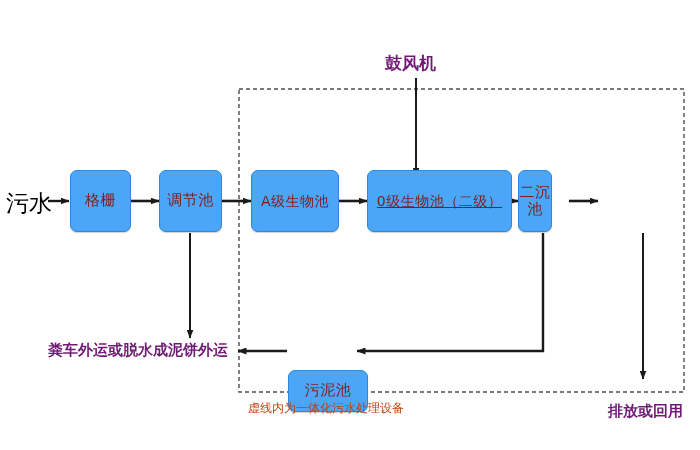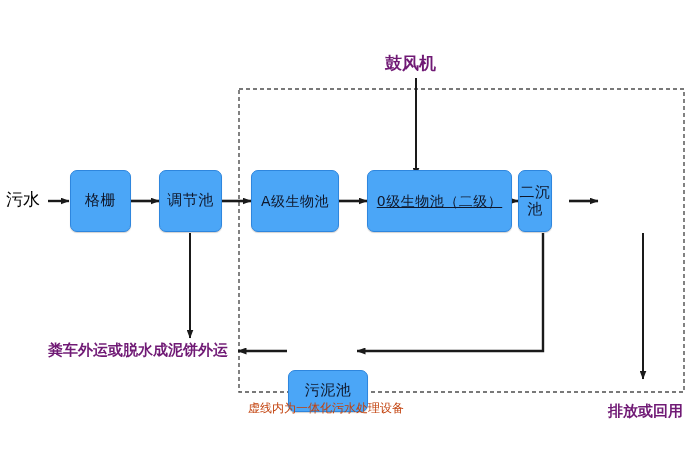--- a/index.html
+++ b/index.html
@@ -22,40 +22,40 @@
     width: 700px;
     height: 450px;
     pointer-events: none;
   }
   .node {
     position: absolute;
     box-sizing: border-box;
     background: #4BA6F7;
     border: 1px solid #2E86DE;
     border-radius: 7px;
-    color: #0f172a;
+    color: #7f1d1d;
     display: flex;
     align-items: center;
     justify-content: center;
     text-align: center;
     line-height: 1.15;
     font-size: 15px;
     letter-spacing: 0.5px;
     box-shadow: 0 1px 1px rgba(0,0,0,0.18);
   }
   .node .label {
     display: block;
     width: 100%;
     white-space: pre-line;
   }
   .node.n-small { font-size: 14px; }
   .plain-text {
     position: absolute;
     color: #000000;
-    font-size: 17px;
+    font-size: 23px;
     white-space: nowrap;
   }
   .blue-text {
     position: absolute;
     color: #701a75;
     font-size: 15px;
     white-space: nowrap;
     font-weight: 600;
   }
   .caption-text {

